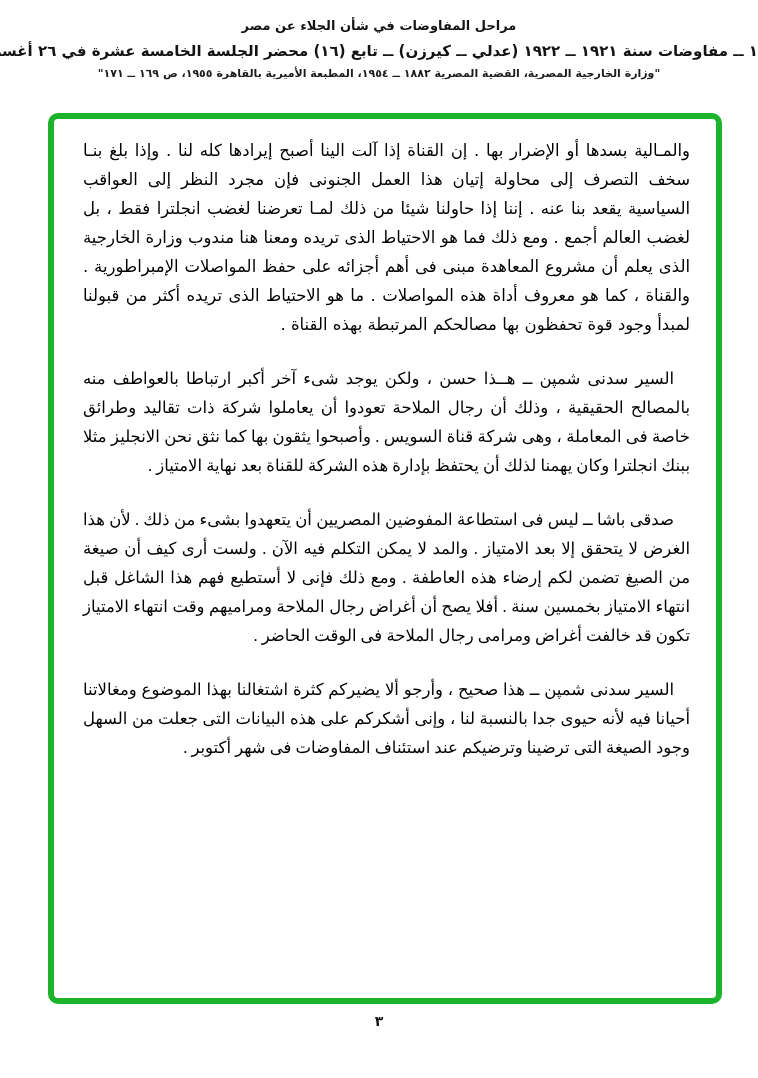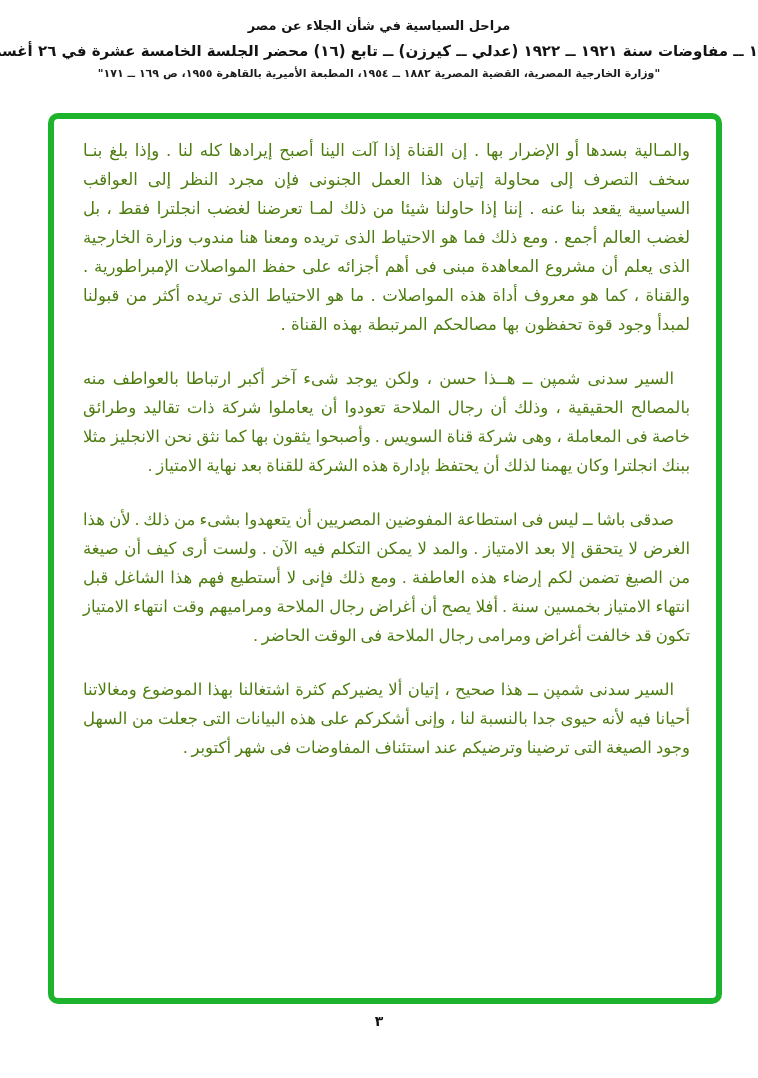--- a/index.html
+++ b/index.html
@@ -54,21 +54,21 @@
   }
   .body-text {
     position: absolute;
     top: 136px;
     right: 68px;
     width: 607px;
     direction: rtl;
     text-align: justify;
     font-size: 16.5px;
     line-height: 29px;
-    color: #4d7c0f;
+    color: #000000;
   }
   .body-text p {
     margin: 0 0 25px 0;
   }
   .body-text p.indent {
     text-indent: 16px;
     font-family: Liberation Serif, serif;
   }
   .page-num {
     position: absolute;
@@ -80,29 +80,29 @@
     font-weight: bold;
     color: #111;
   }
 </style>
 </head>
 <body>
 
 <div class="page">
 
   <div class="header">
-    <div class="title">مراحل السياسية في شأن الجلاء عن مصر</div>
+    <div class="title">مراحل المفاوضات في شأن الجلاء عن مصر</div>
     <div class="subtitle">١ ــ مفاوضات سنة ١٩٢١ ــ ١٩٢٢ (عدلي ــ كيرزن) ــ تابع (١٦) محضر الجلسة الخامسة عشرة في ٢٦ أغسطس</div>
     <div class="source">"وزارة الخارجية المصرية، القضية المصرية ١٨٨٢ ــ ١٩٥٤، المطبعة الأميرية بالقاهرة ١٩٥٥، ص ١٦٩ ــ ١٧١"</div>
   </div>
 
   <div class="green-box" style="border-color: rgb(29, 179, 45);"></div>
 
   <div class="body-text">
     <p>والمـالية بسدها أو الإضرار بها . إن القناة إذا آلت الينا أصبح إيرادها كله لنا . وإذا بلغ بنـا سخف التصرف إلى محاولة إتيان هذا العمل الجنونى فإن مجرد النظر إلى العواقب السياسية يقعد بنا عنه . إننا إذا حاولنا شيئا من ذلك لمـا تعرضنا لغضب انجلترا فقط ، بل لغضب العالم أجمع . ومع ذلك فما هو الاحتياط الذى تريده ومعنا هنا مندوب وزارة الخارجية الذى يعلم أن مشروع المعاهدة مبنى فى أهم أجزائه على حفظ المواصلات الإمبراطورية . والقناة ، كما هو معروف أداة هذه المواصلات . ما هو الاحتياط الذى تريده أكثر من قبولنا لمبدأ وجود قوة تحفظون بها مصالحكم المرتبطة بهذه القناة .</p>
     <p class="indent">السير سدنى شمپن ــ هــذا حسن ، ولكن يوجد شىء آخر أكبر ارتباطا بالعواطف منه بالمصالح الحقيقية ، وذلك أن رجال الملاحة تعودوا أن يعاملوا شركة ذات تقاليد وطرائق خاصة فى المعاملة ، وهى شركة قناة السويس . وأصبحوا يثقون بها كما نثق نحن الانجليز مثلا ببنك انجلترا وكان يهمنا لذلك أن يحتفظ بإدارة هذه الشركة للقناة بعد نهاية الامتياز .</p>
     <p class="indent">صدقى باشا ــ ليس فى استطاعة المفوضين المصريين أن يتعهدوا بشىء من ذلك . لأن هذا الغرض لا يتحقق إلا بعد الامتياز . والمد لا يمكن التكلم فيه الآن . ولست أرى كيف أن صيغة من الصيغ تضمن لكم إرضاء هذه العاطفة . ومع ذلك فإنى لا أستطيع فهم هذا الشاغل قبل انتهاء الامتياز بخمسين سنة . أفلا يصح أن أغراض رجال الملاحة ومراميهم وقت انتهاء الامتياز تكون قد خالفت أغراض ومرامى رجال الملاحة فى الوقت الحاضر .</p>
-    <p class="indent">السير سدنى شمپن ــ هذا صحيح ، إتيان ألا يضيركم كثرة اشتغالنا بهذا الموضوع ومغالاتنا أحيانا فيه لأنه حيوى جدا بالنسبة لنا ، وإنى أشكركم على هذه البيانات التى جعلت من السهل وجود الصيغة التى ترضينا وترضيكم عند استئناف المفاوضات فى شهر أكتوبر .</p>
+    <p class="indent">السير سدنى شمپن ــ هذا صحيح ، وأرجو ألا يضيركم كثرة اشتغالنا بهذا الموضوع ومغالاتنا أحيانا فيه لأنه حيوى جدا بالنسبة لنا ، وإنى أشكركم على هذه البيانات التى جعلت من السهل وجود الصيغة التى ترضينا وترضيكم عند استئناف المفاوضات فى شهر أكتوبر .</p>
   </div>
 
   <div class="page-num">٣</div>
 
 </div>
 
 </body></html>

